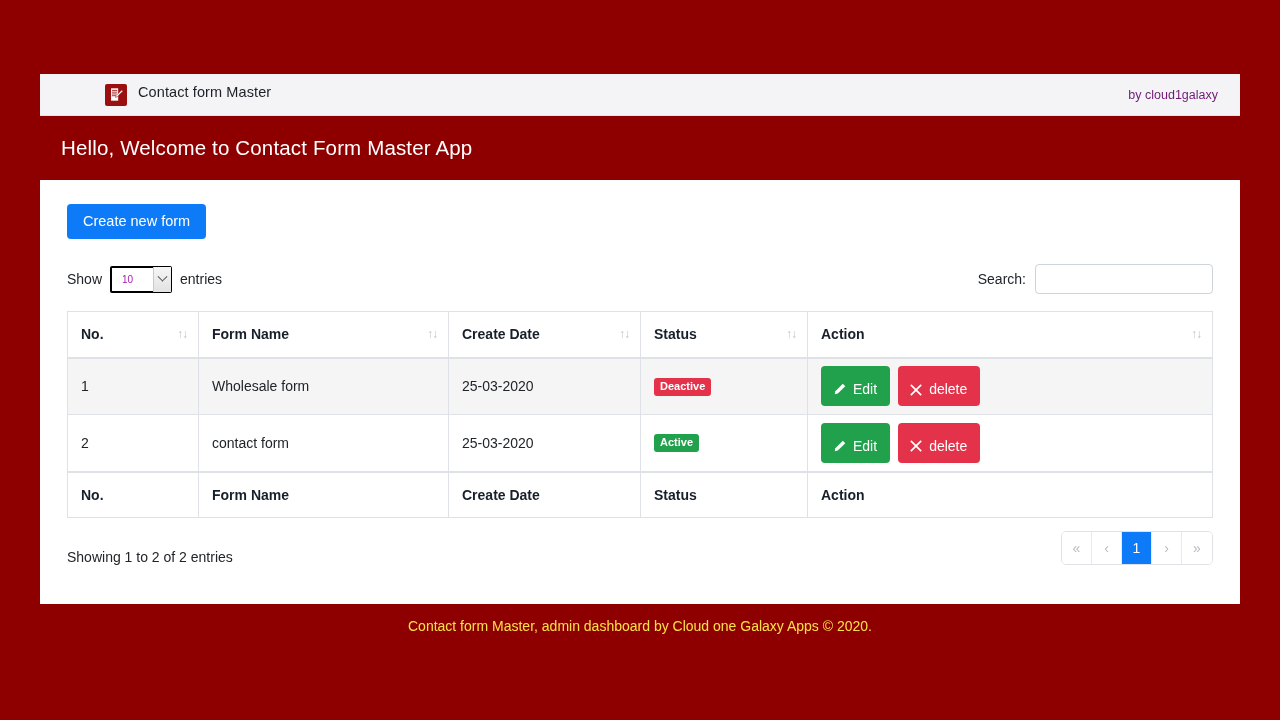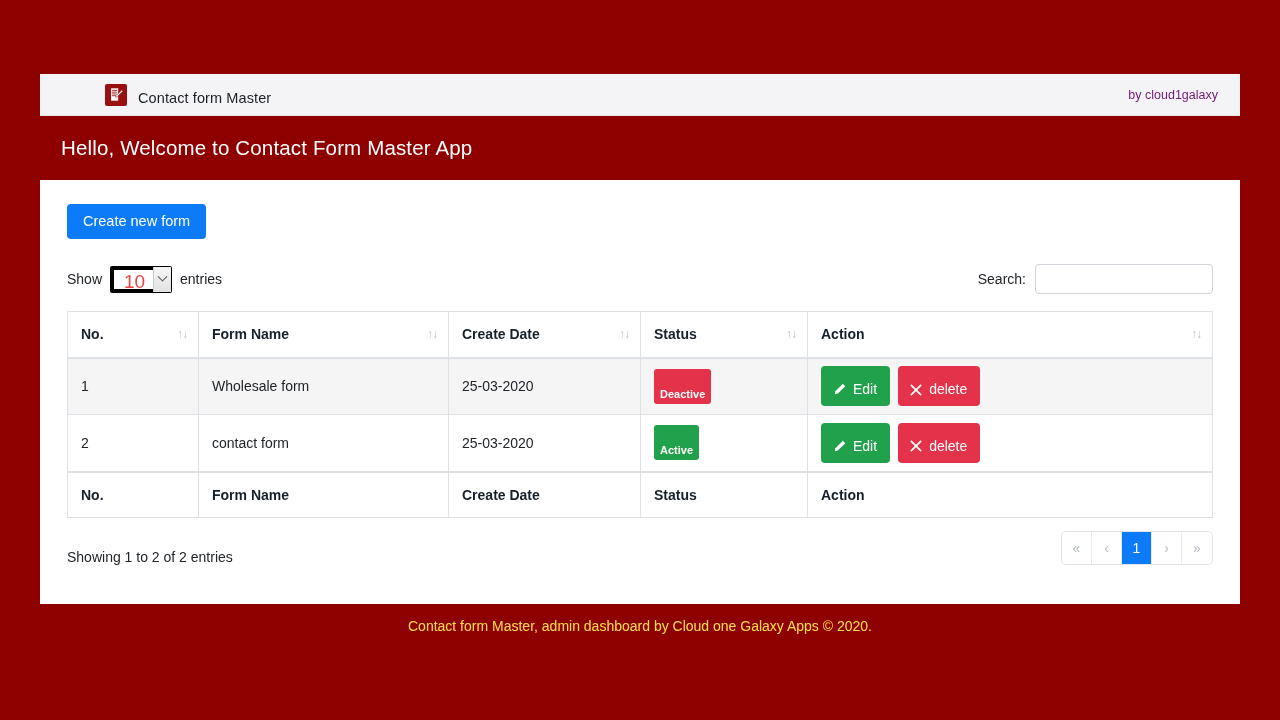--- a/index.html
+++ b/index.html
@@ -27,21 +27,21 @@
   
   .topbar {
     height: 42px;
     background: #f4f4f7;
     border-bottom: 1px solid #e3e3e8;
     display: flex;
     align-items: center;
     padding: 0 22px 0 21px;
     flex: 0 0 42px;
   }
-  .brand { display: flex; align-items: flex-end; gap: 11px; padding-left: 44px; }
+  .brand { display: flex; align-items: flex-start; gap: 11px; padding-left: 44px; }
   .brand-logo {
     width: 22px; height: 22px;
     background: #9a1010;
     border-radius: 2px;
     display: flex; align-items: center; justify-content: center;
     flex: 0 0 22px;
   }
   .brand-logo svg { display: block; }
   .brand-name {
     font-size: 14.5px;
@@ -112,26 +112,26 @@
     align-items: center;
     margin-top: 25px;
     height: 30px;
   }
   .dt-length {
     display: flex; align-items: center; gap: 8px;
     font-size: 14px; color: #212529;
   }
   .dt-length select {
     font-family: "Liberation Sans", sans-serif;
-    font-size: 19px;
-    color: #ef4444;
+    font-size: 10px;
+    color: #a21caf;
     height: 27px;
     width: 62px;
     padding: 1px 4px 1px 10px;
-    border: 4px solid #000000;
+    border: 2px solid #000000;
     border-radius: 2px;
     background: #fff;
     -webkit-appearance: none;
     appearance: none;
   }
   .select-wrap { position: relative; display: inline-block; }
   .select-wrap .sel-arrow {
     position: absolute; right: 1px; top: 1px;
     width: 18px; height: 25px;
     background: linear-gradient(#f6f6f6, #e2e2e2);
@@ -206,21 +206,21 @@
   .col-date  { width: 192px; }
   .col-stat  { width: 167px; }
 
   
   .badge {
     display: inline-block;
     color: #fff;
     font-size: 11px;
     font-weight: bold;
     border-radius: 3px;
-    padding: 20px 6px 4px 6px;
+    padding: 3px 6px 4px 6px;
     line-height: 1;
   }
   .badge-danger  { background: #e4324a; }
   .badge-success { background: #22a14c; }
 
   
   .actions { display: flex; gap: 8px; align-items: center; }
   .btn-sm {
     border: none;
     border-radius: 4px;

